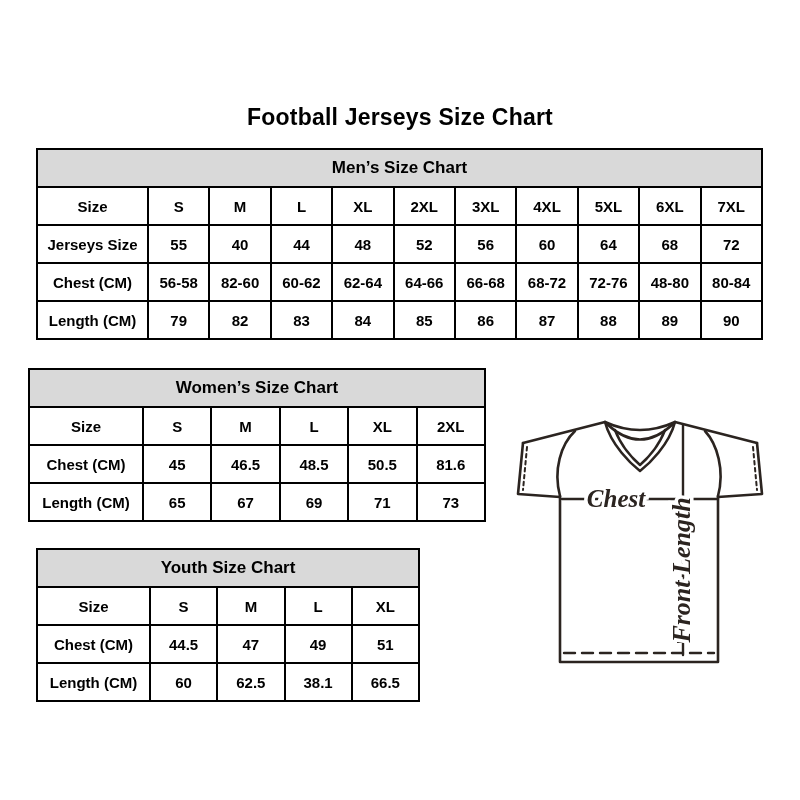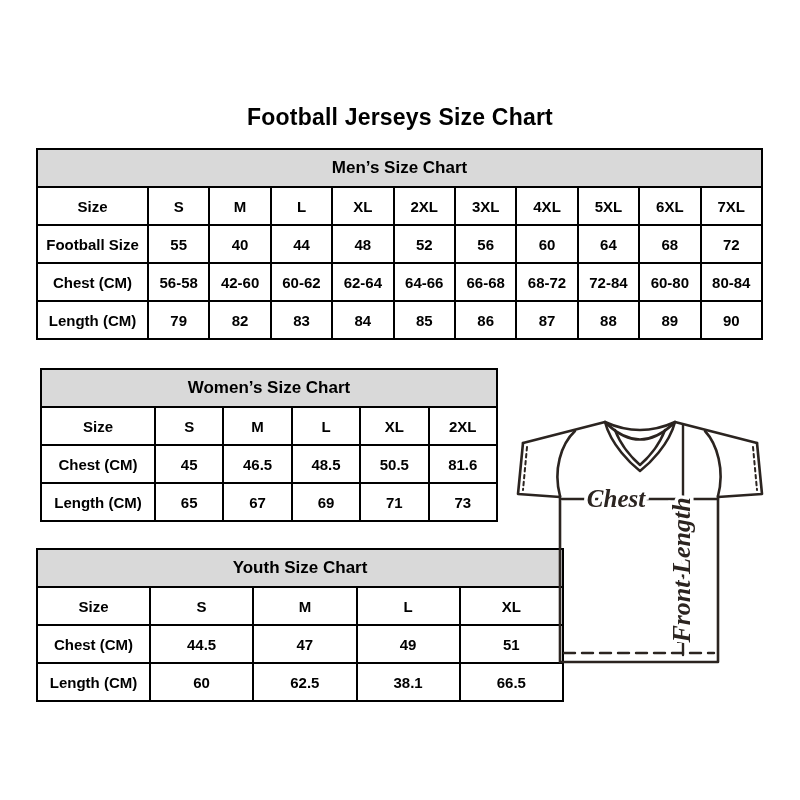--- a/index.html
+++ b/index.html
@@ -6,22 +6,22 @@
   #canvas{position:relative;width:800px;height:800px;background:#ffffff;overflow:hidden;
           font-family:"Liberation Sans", sans-serif;color:#000;}
   .page-title{position:absolute;left:0;top:104px;width:800px;text-align:center;
               font-size:23px;font-weight:bold;letter-spacing:.2px;}
   table.size-table{position:absolute;border-collapse:collapse;table-layout:fixed;
                    font-weight:bold;background:#fff;padding-left:25px;}
   table.size-table td{border:2px solid #000;text-align:center;vertical-align:middle;
                       height:36px;font-size:15px;padding:0;overflow:hidden;white-space:nowrap;}
   table.size-table td.thead{background:#d9d9d9;font-size:17px;}
   #men-table{left:36px;top:148px;width:727px;}
-  #women-table{left:40px;top:368px;width:458px;}
-  #youth-table{left:36px;top:548px;width:528px;}
+  #women-table{left:28px;top:368px;width:458px;}
+  #youth-table{left:36px;top:548px;width:384px;}
   #jersey-svg{position:absolute;left:495px;top:398px;}
   .jersey-label{font-family:"Liberation Serif", serif;font-style:italic;font-weight:bold;
                 paint-order:stroke;stroke:#ffffff;stroke-width:7px;fill:#2b2420;}
 </style>
 </head>
 <body>
 
 <div id="canvas">
 
   <div class="page-title">Football Jerseys Size Chart</div>
@@ -51,43 +51,43 @@
           <td>L</td>
           <td>XL</td>
           <td>2XL</td>
           <td>3XL</td>
           <td>4XL</td>
           <td>5XL</td>
           <td>6XL</td>
           <td>7XL</td>
         </tr>
         <tr>
-          <td>Football Size</td>
+          <td>Jerseys Size</td>
           <td>55</td>
           <td>40</td>
           <td>44</td>
           <td>48</td>
           <td>52</td>
           <td>56</td>
           <td>60</td>
           <td>64</td>
           <td>68</td>
           <td>72</td>
         </tr>
         <tr>
           <td>Chest (CM)</td>
           <td>56-58</td>
-          <td>42-60</td>
+          <td>82-60</td>
           <td>60-62</td>
           <td>62-64</td>
           <td>64-66</td>
           <td>66-68</td>
           <td>68-72</td>
-          <td>72-84</td>
-          <td>60-80</td>
+          <td>72-76</td>
+          <td>48-80</td>
           <td>80-84</td>
         </tr>
         <tr>
           <td>Length (CM)</td>
           <td>79</td>
           <td>82</td>
           <td>83</td>
           <td>84</td>
           <td>85</td>
           <td>86</td>

